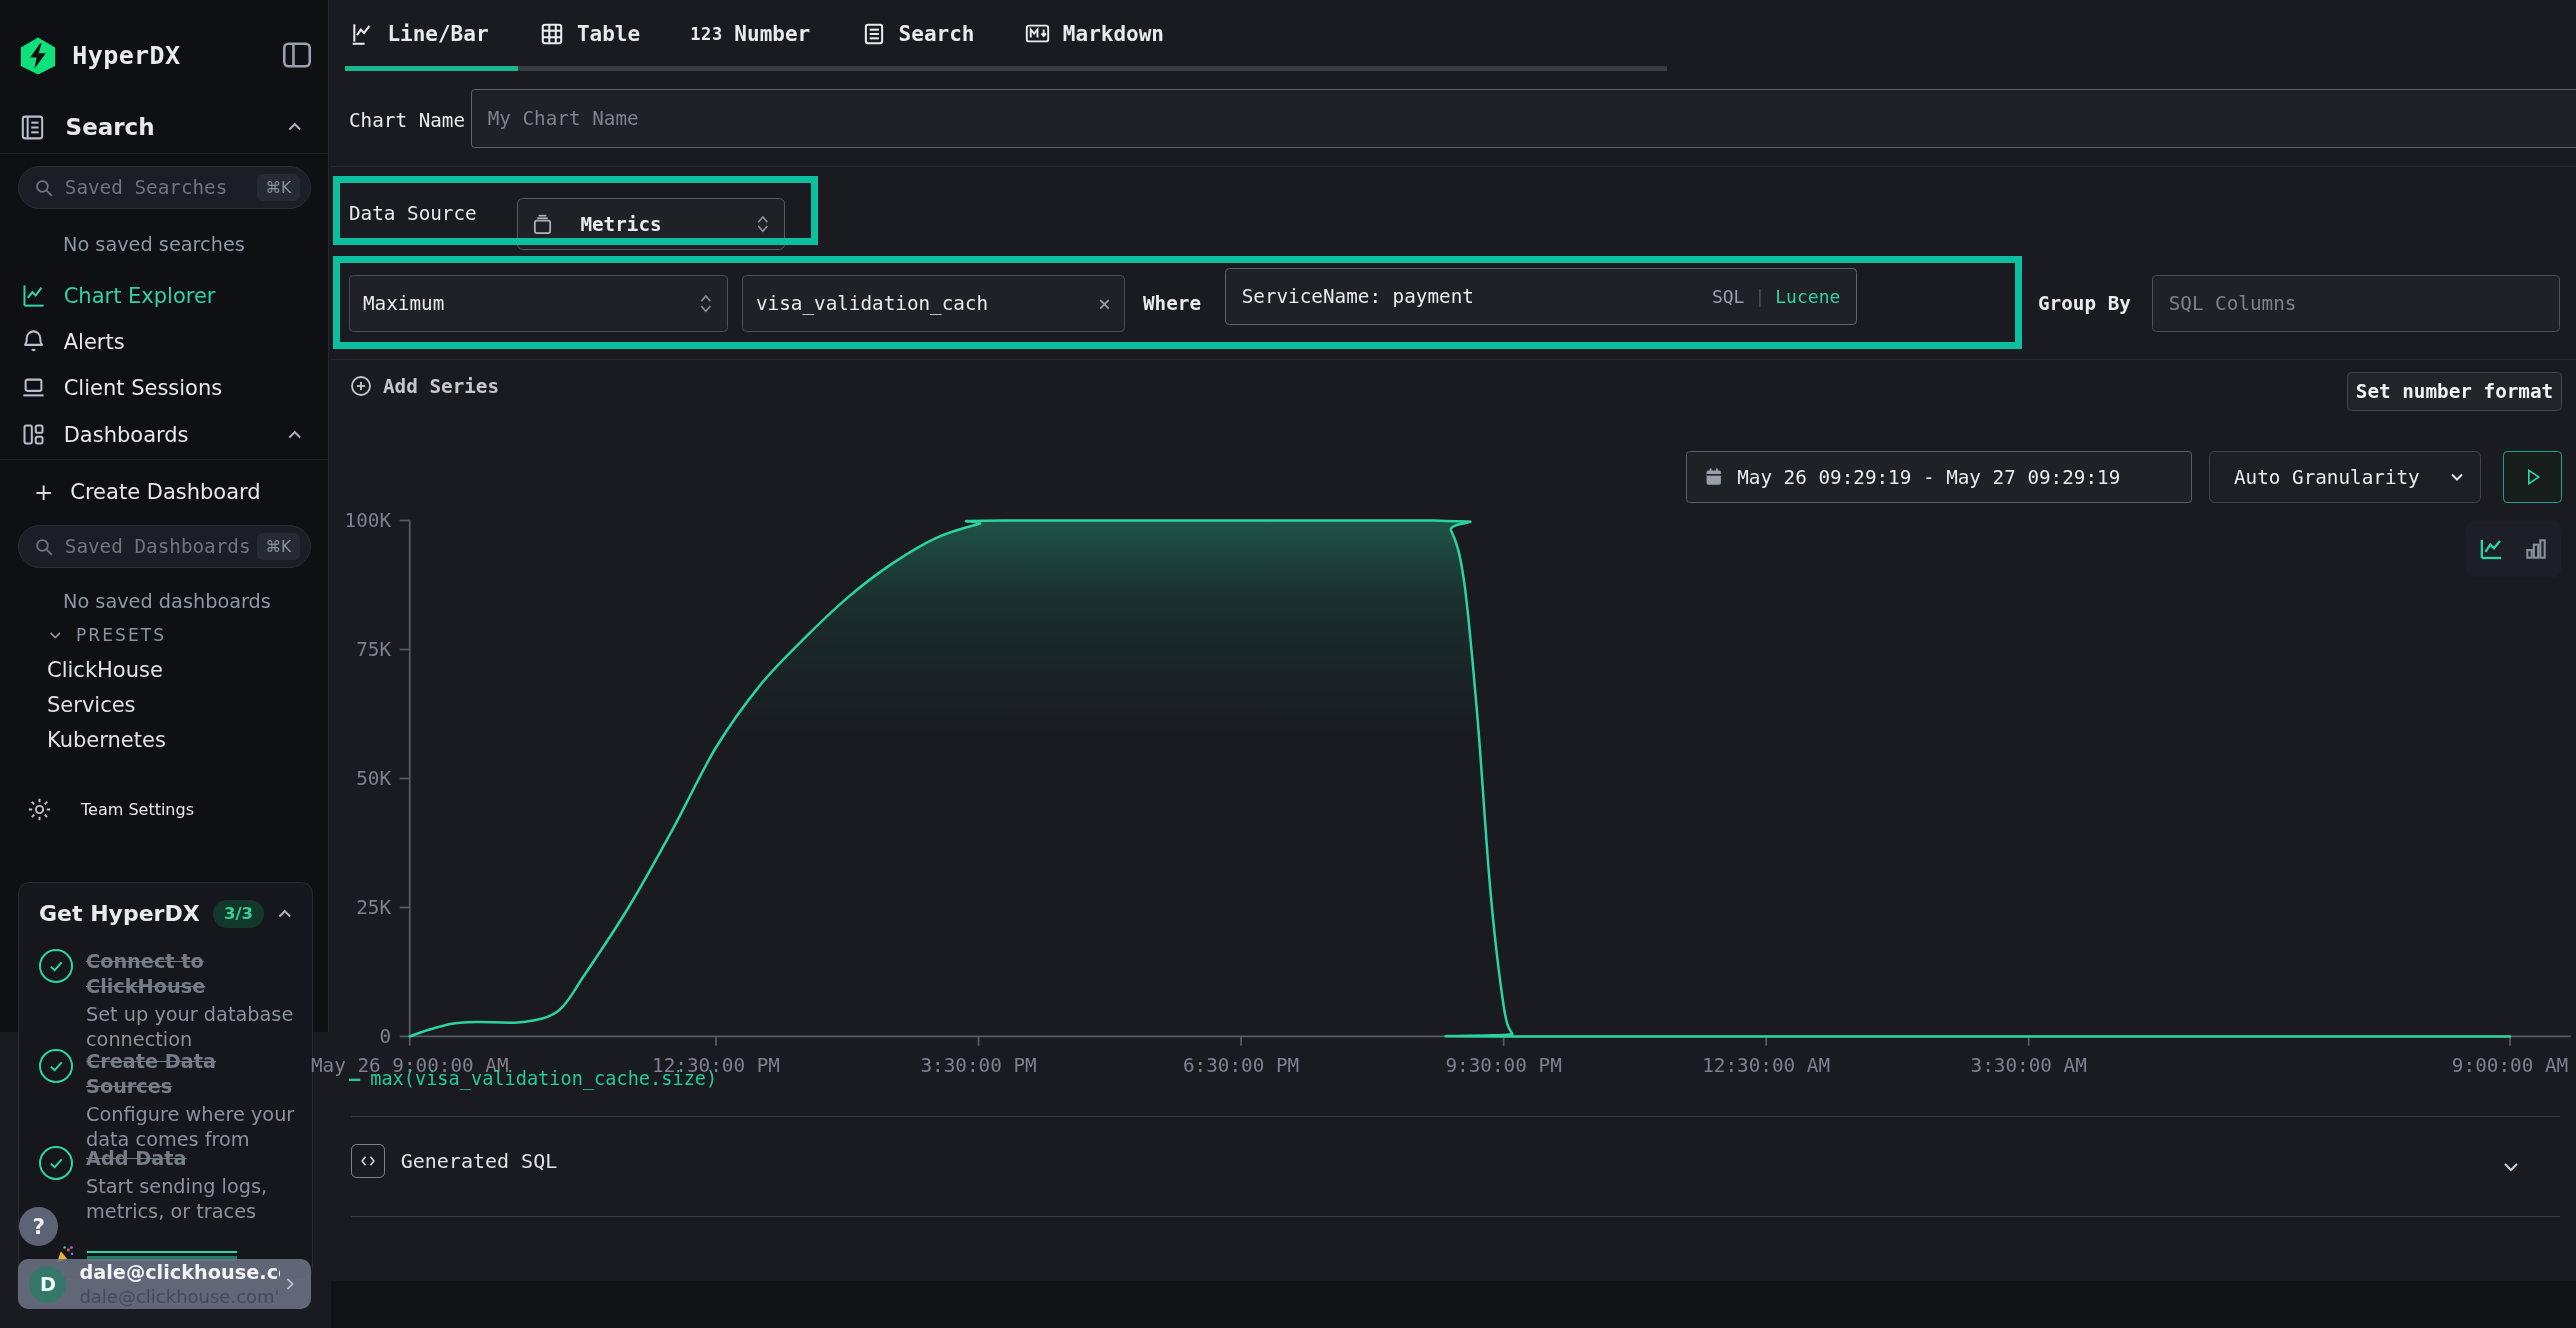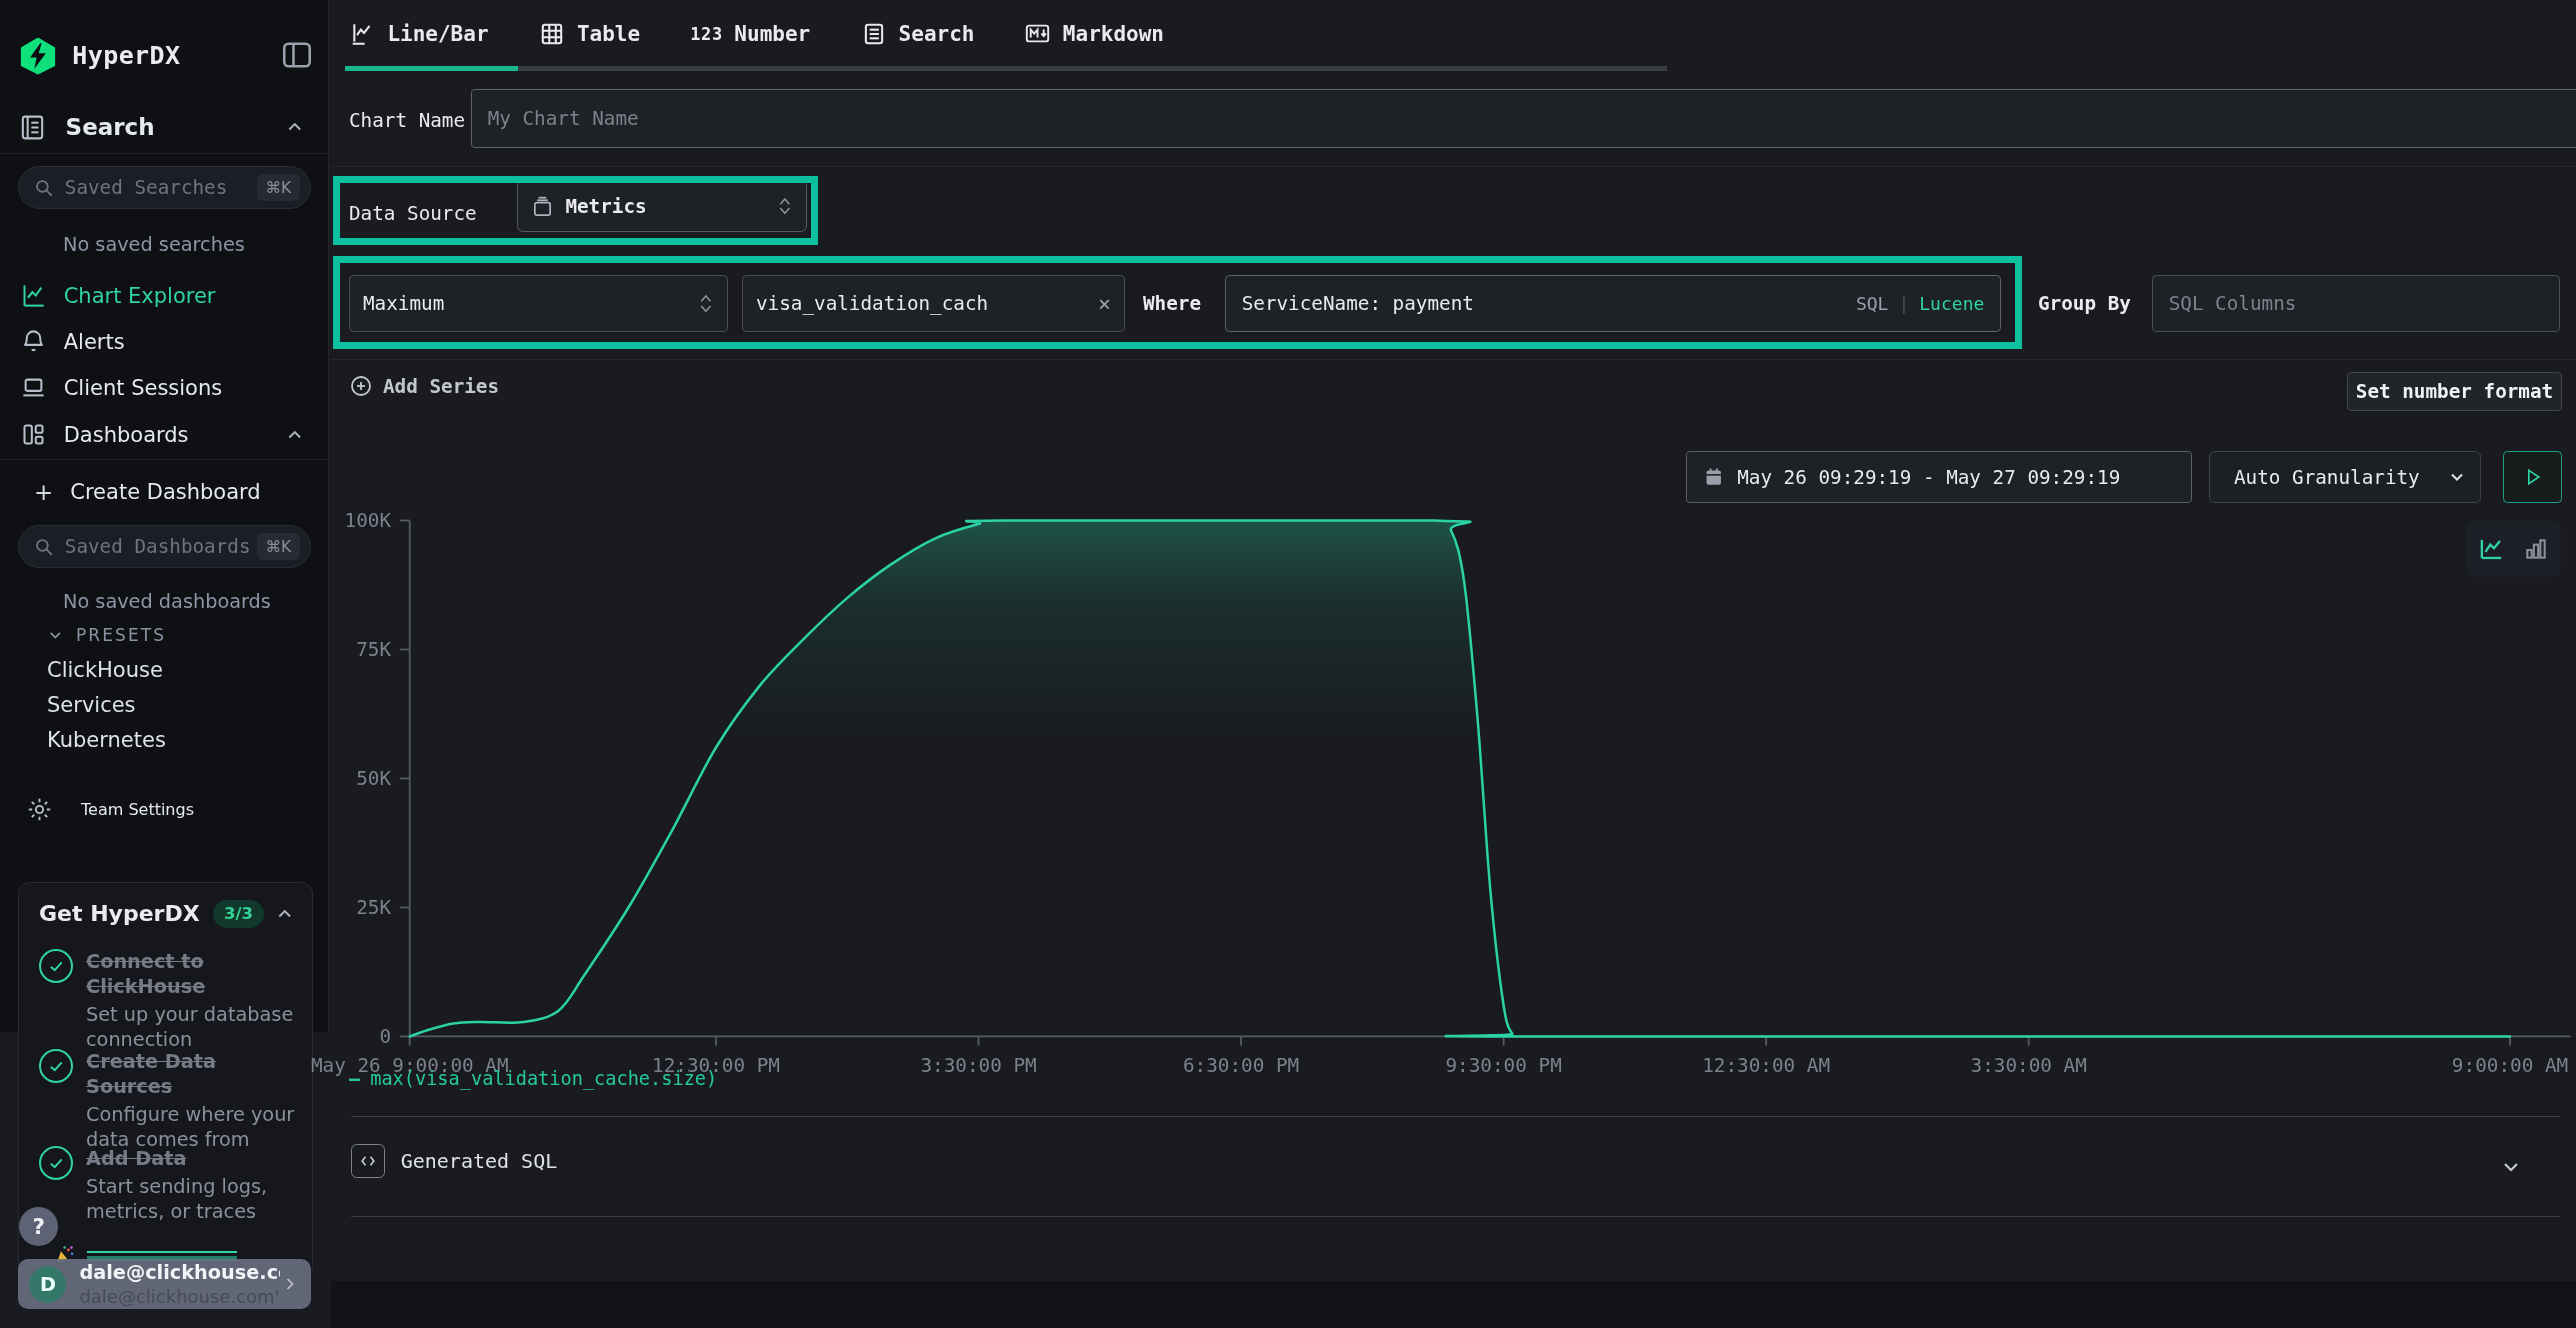--- a/index.html
+++ b/index.html
@@ -360,21 +360,21 @@
     </div>
 
     <div class="row-label" style="left:18px; top:109px;">Chart Name</div>
     <div class="tinput" style="left:140px; top:89px; width:2479px; height:59px;">
       <input placeholder="My Chart Name" style="">
     </div>
 
     <div class="divider" style="top:166px;"></div>
 
     <div class="row-label" style="left:18px; top:202px;">Data Source</div>
-    <div class="select-box" style="left:186px; top:180px; width:290px; height:52px; border-color:#575a62;">
+    <div class="select-box" style="left:186px; top:198px; width:268px; height:52px; border-color:#575a62;gap:15px;">
       <svg width="23" height="23" viewBox="0 0 24 24" fill="none" stroke="#aeb4bf" stroke-width="1.8" style="margin-right:11.4px;">
         <rect x="4" y="8" width="16" height="13" rx="2"></rect>
           <line x1="6.5" y1="5.5" x2="17.5" y2="5.5"></line>
           <line x1="8" y1="2.8" x2="16" y2="2.8"></line>
       </svg>
       <span class="grow bold">Metrics</span>
       <span class="updown">
         <svg width="15.7" height="9.3" viewBox="0 0 24 14" fill="none" stroke="currentColor" stroke-width="2.4">
             <polyline points="5,11 12,3 19,11"></polyline>
           </svg>
@@ -397,21 +397,21 @@
       </span>
     </div>
 
     <div class="tag-box" style="left:411px; top:275px; width:383px; height:57px;">
       <span style="flex:1;">visa_validation_cach</span>
       <span class="tag-close">×</span>
     </div>
 
     <div class="row-label bold" style="left:812px; top:292px;">Where</div>
 
-    <div class="tinput" style="left:894px; top:275px; width:776px; height:57px; border-radius:4.3px;">
+    <div class="tinput" style="left:894px; top:268px; width:632px; height:57px; border-radius:4.3px;">
       <input value="ServiceName: payment" style="">
       <span class="langs">
         <span class="lang-sql">SQL</span>
         <span class="lang-sep">|</span>
         <span class="lang-lucene">Lucene</span>
       </span>
     </div>
     <div class="hl-box" style="left:2.1px; top:256px; width:1689px; height:93px;"></div>
 
     <div class="row-label bold" style="left:1707px; top:292px;">Group By</div>

